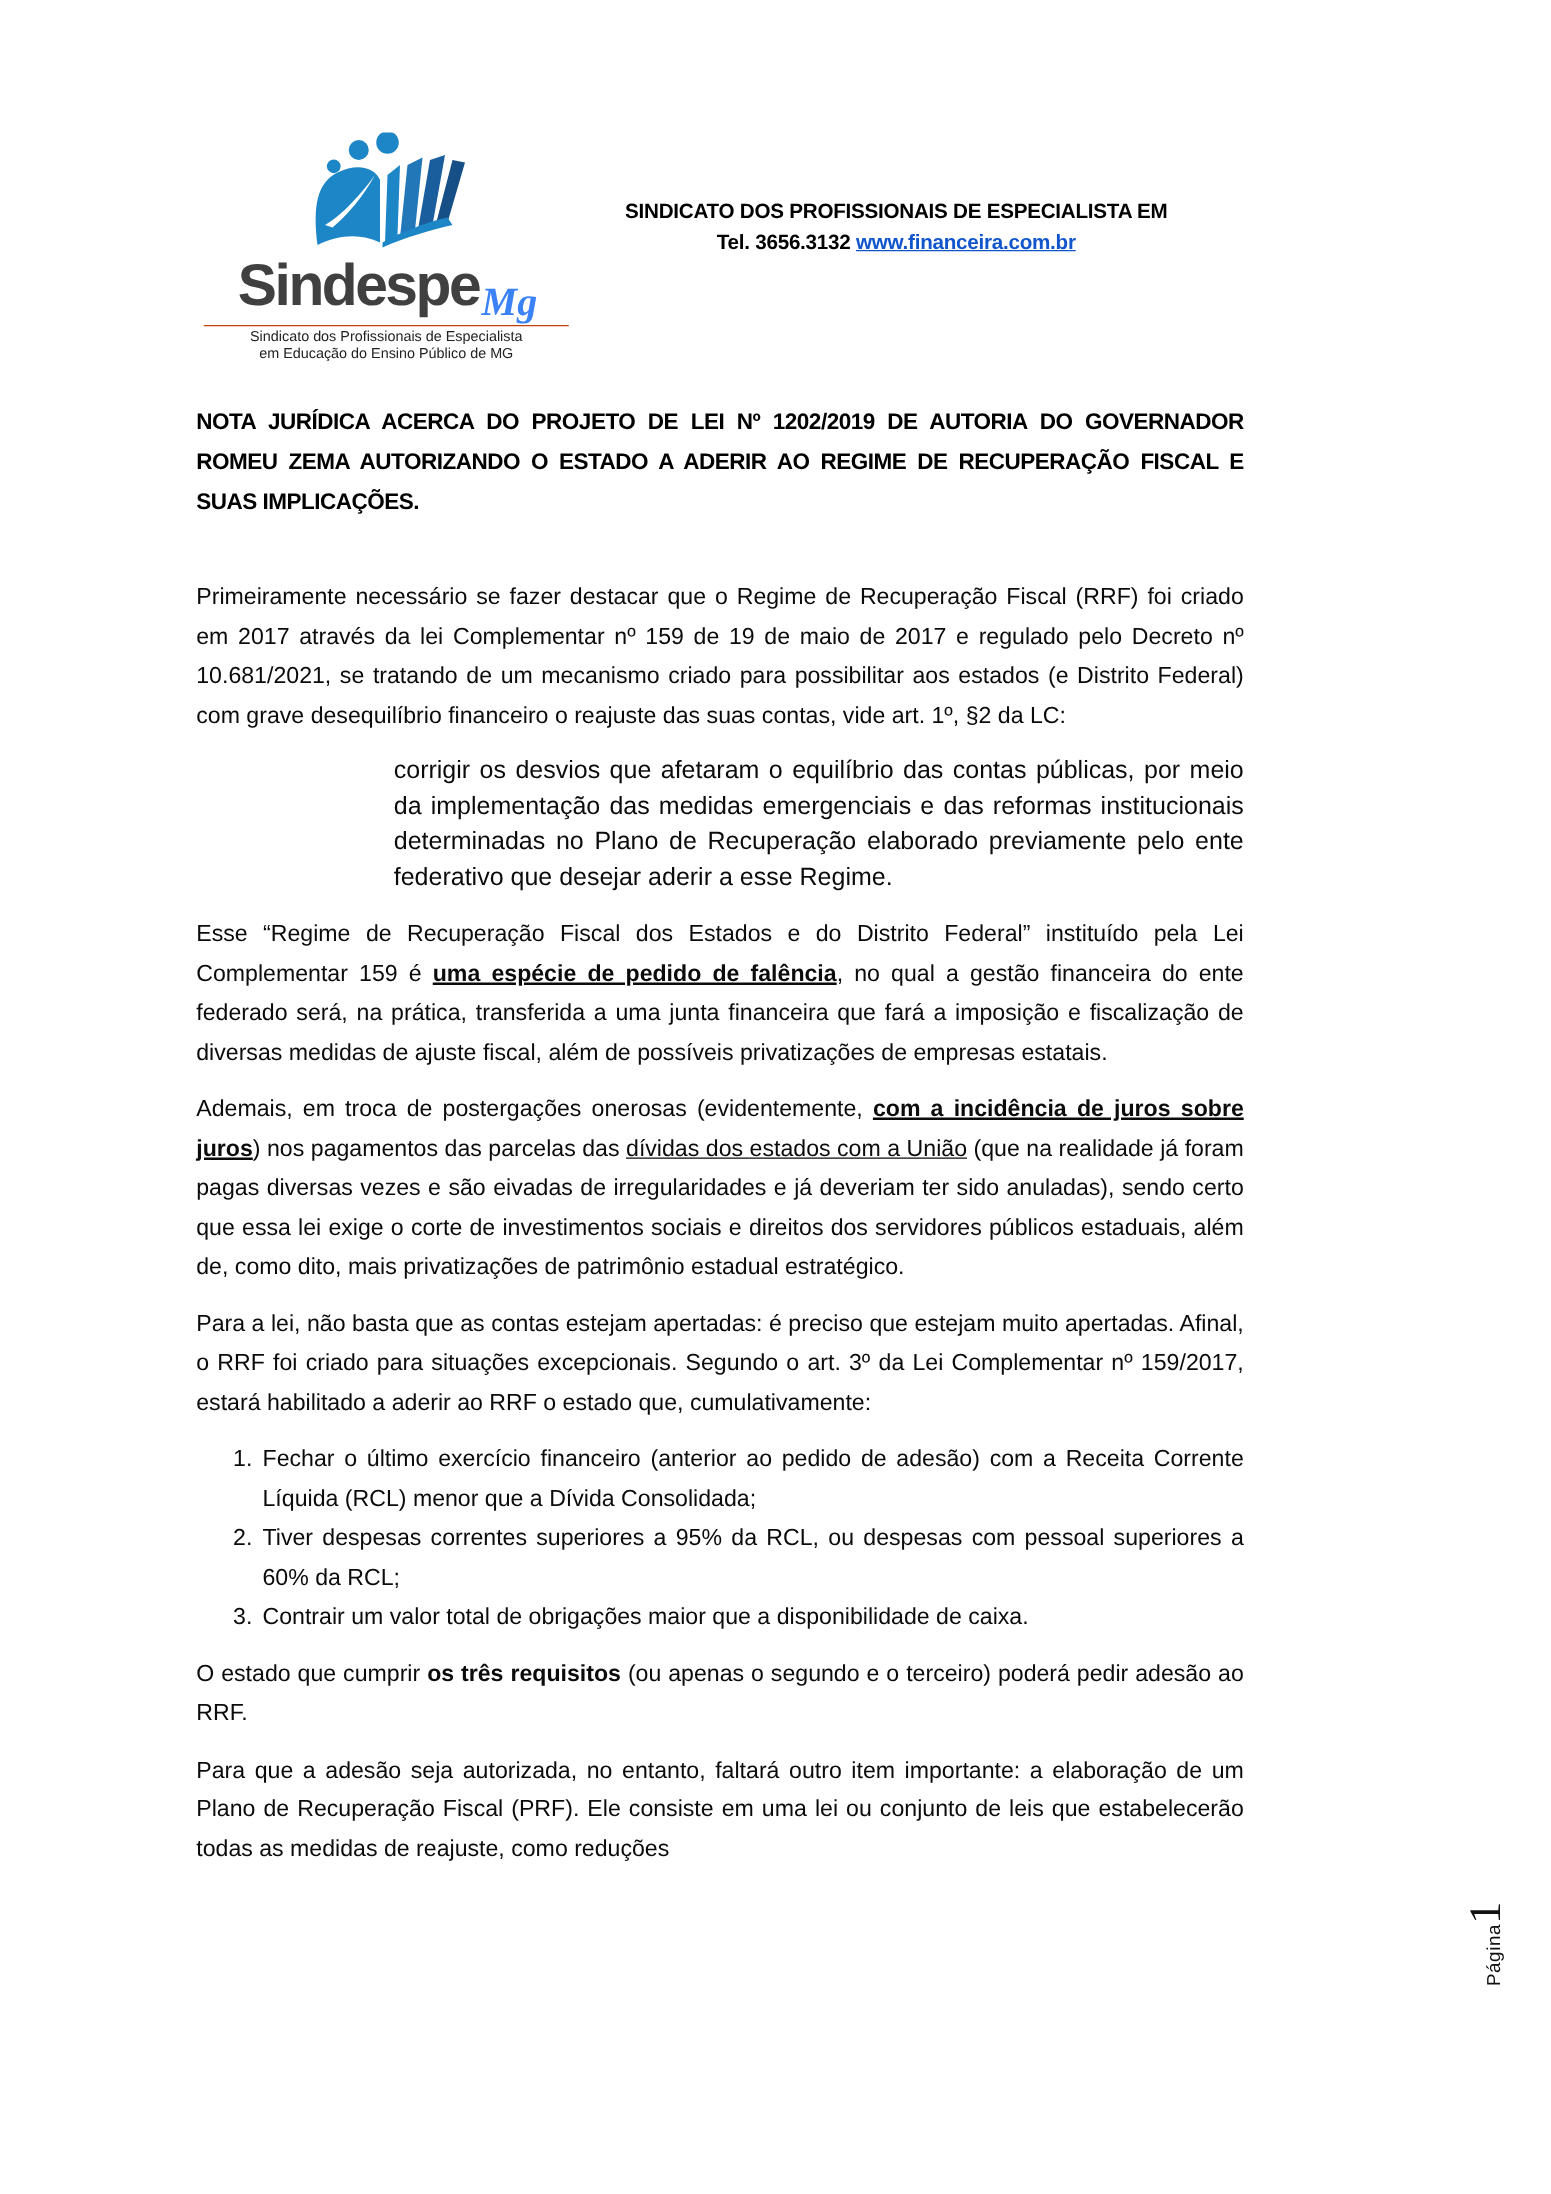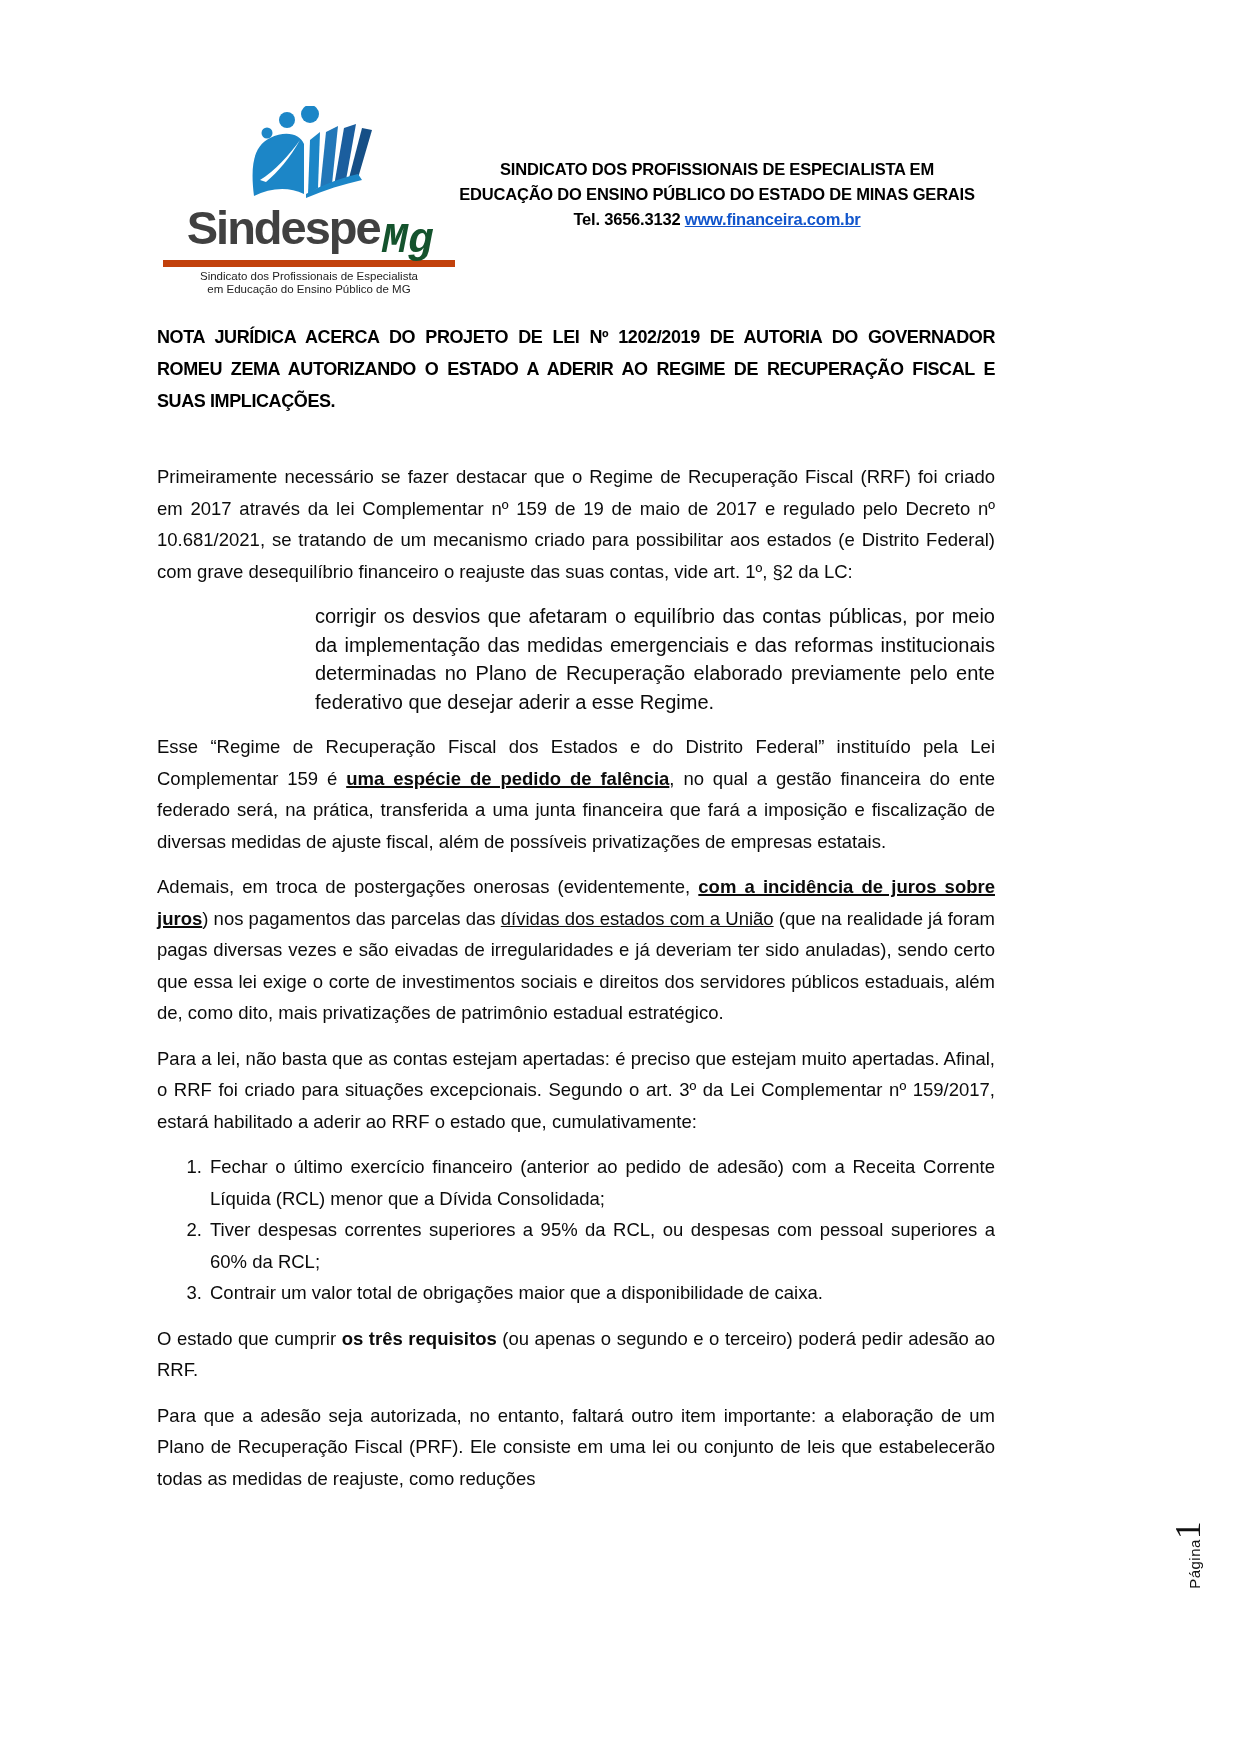--- a/index.html
+++ b/index.html
@@ -21,31 +21,31 @@
   .logo-word{
     margin-top:2px;
     font-weight:bold;
     font-size:47px;
     line-height:48px;
     letter-spacing:-2px;
     color:#404040;
     white-space:nowrap;
   }
   .logo-mg{
-    font-family:Liberation Mono, monospace;
+    font-family:Liberation Serif, serif;
     font-style:italic;
     font-weight:bold;
-    font-size:43px;
-    color:#14532d;
+    font-size:32px;
+    color:#3b82f6;
     letter-spacing:0;
     position:relative; top:8px; left:2px;
   }
   .logo-sub{
     margin-top:3px;
-    border-top:7px solid #c2410c;
+    border-top:1px solid #c2410c;
     padding-top:3px;
     font-size:11.5px;
     line-height:13px;
     color:#222;
     white-space:nowrap;
   }
   .org-block{
     position:absolute; top:157px; left:428px; width:578px;
     text-align:center;
     font-weight:bold;
@@ -126,21 +126,20 @@
     </svg>
     <div class="logo-word"><span>Sindespe</span><span class="logo-mg">Mg</span></div>
     <div class="logo-sub">
       <span>Sindicato dos Profissionais de Especialista</span><br>
       <span>em Educação do Ensino Público de MG</span>
     </div>
   </div>
 
   <div class="org-block">
     <div>SINDICATO DOS PROFISSIONAIS DE ESPECIALISTA EM</div>
-    <div>EDUCAÇÃO DO ENSINO PÚBLICO DO ESTADO DE MINAS GERAIS</div>
     <div><span>Tel. 3656.3132 </span><a class="site-link">www.financeira.com.br</a></div>
   </div>
 
   <h1 class="doc-title">NOTA JURÍDICA ACERCA DO PROJETO DE LEI Nº 1202/2019 DE AUTORIA DO GOVERNADOR ROMEU ZEMA AUTORIZANDO O ESTADO A ADERIR AO REGIME DE RECUPERAÇÃO FISCAL E SUAS IMPLICAÇÕES.</h1>
 
   <div class="body" id="doc-body">
       <p class="para">Primeiramente necessário se fazer destacar que o Regime de Recuperação Fiscal (RRF) foi criado em 2017 através da lei Complementar nº 159 de 19 de maio de 2017 e regulado pelo Decreto nº 10.681/2021, se tratando de um mecanismo criado para possibilitar aos estados (e Distrito Federal) com grave desequilíbrio financeiro o reajuste das suas contas, vide art. 1º, §2 da LC:</p>
       <div class="quote">corrigir os desvios que afetaram o equilíbrio das contas públicas, por meio da implementação das medidas emergenciais e das reformas institucionais determinadas no Plano de Recuperação elaborado previamente pelo ente federativo que desejar aderir a esse Regime.</div>
       <p class="para">Esse “Regime de Recuperação Fiscal dos Estados e do Distrito Federal” instituído pela Lei Complementar 159 é <strong><u>uma espécie de pedido de falência</u></strong>, no qual a gestão financeira do ente federado será, na prática, transferida a uma junta financeira que fará a imposição e fiscalização de diversas medidas de ajuste fiscal, além de possíveis privatizações de empresas estatais.</p>
       <p class="para">Ademais, em troca de postergações onerosas (evidentemente, <strong><u>com a incidência de juros sobre juros</u></strong>) nos pagamentos das parcelas das <u>dívidas dos estados com a União</u> (que na realidade já foram pagas diversas vezes e são eivadas de irregularidades e já deveriam ter sido anuladas), sendo certo que essa lei exige o corte de investimentos sociais e direitos dos servidores públicos estaduais, além de, como dito, mais privatizações de patrimônio estadual estratégico.</p>

